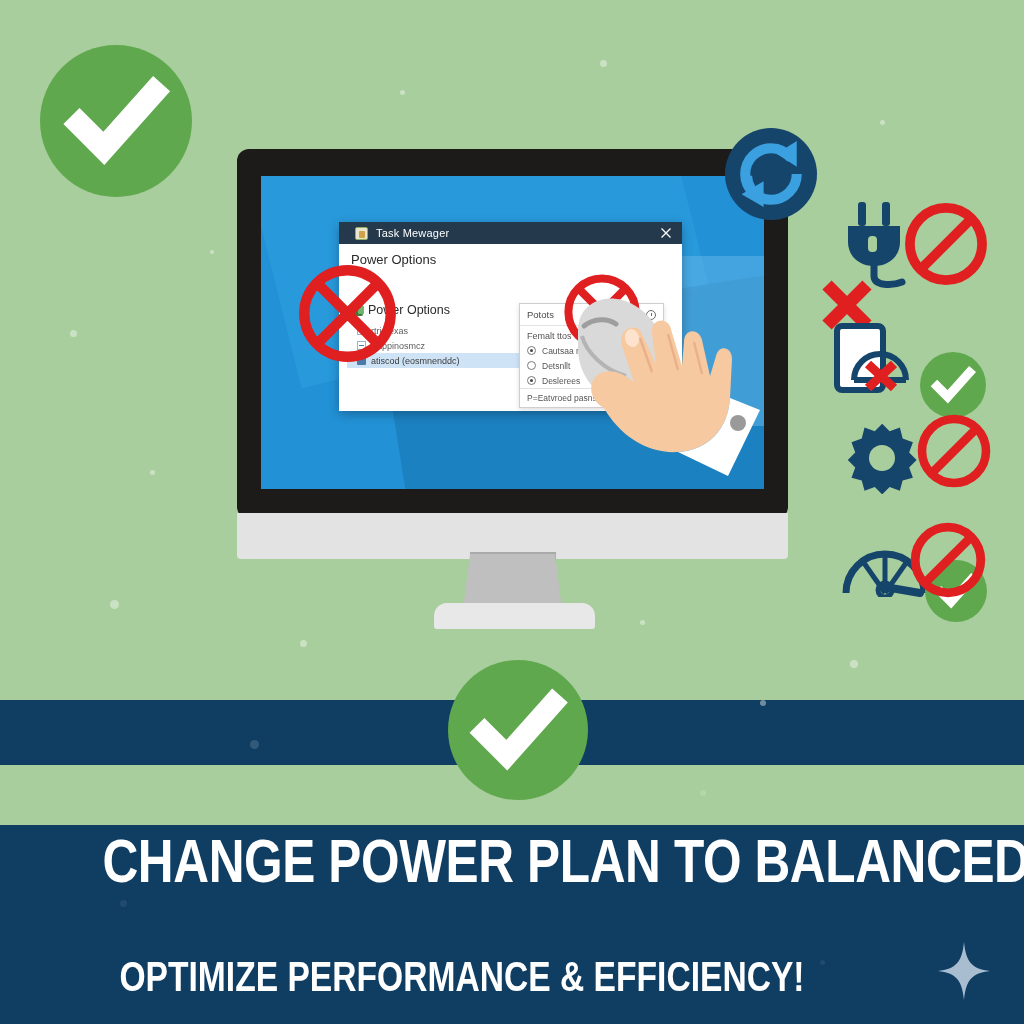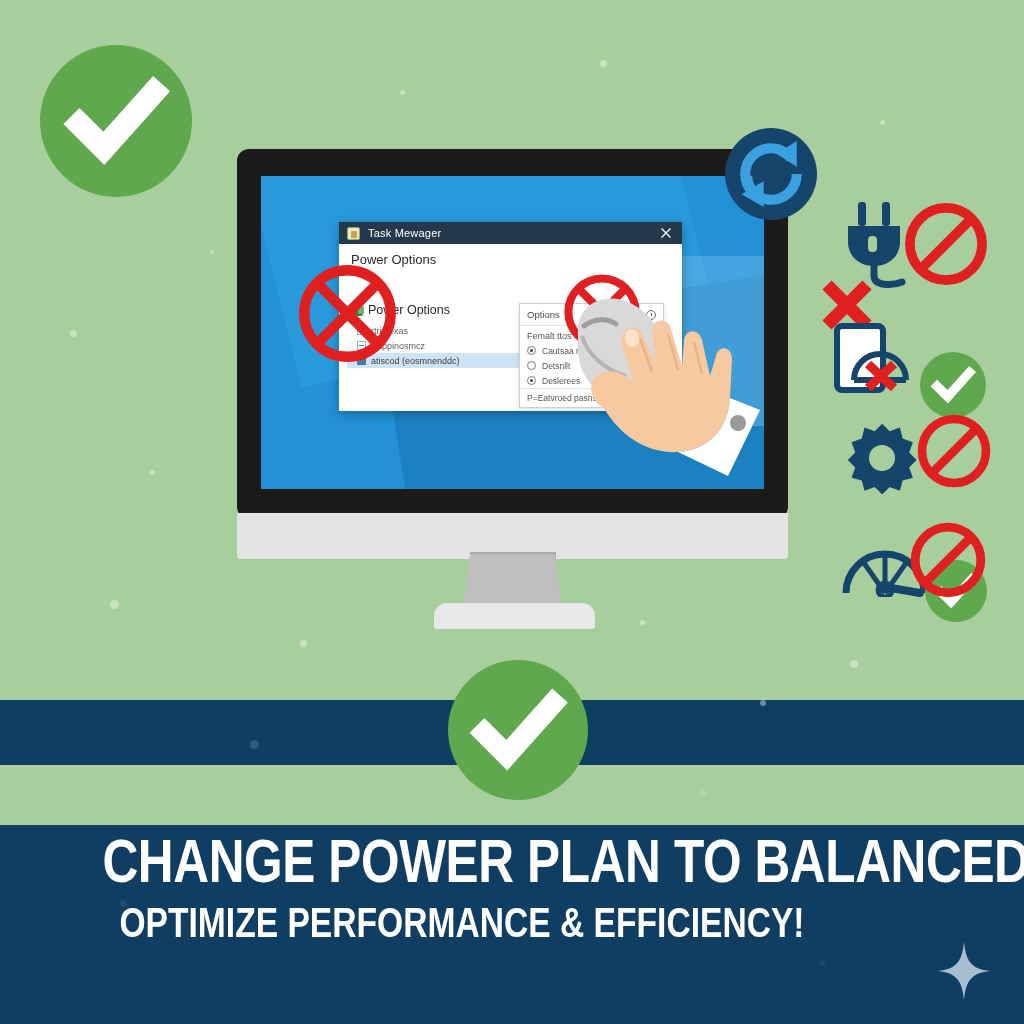--- a/index.html
+++ b/index.html
@@ -23,21 +23,21 @@
   .band-navy2 { top:825px; height:199px; background:#103e63; }
 
   
   .headline-wrap { position:absolute; left:0; top:830px; width:1024px; text-align:center; }
   .headline {
     font-family:"Liberation Sans Narrow","Liberation Sans", sans-serif;
     font-size:62px; font-weight:bold; color:#ffffff;
     letter-spacing:-.5px; transform:scaleX(.80); transform-origin:center center;
     white-space:nowrap; line-height:1.0;
   }
-  .subhead-wrap { position:absolute; left:0; top:902px; width:924px; text-align:center; }
+  .subhead-wrap { position:absolute; left:0; top:956px; width:924px; text-align:center; }
   .subhead {
     font-family:"Liberation Sans Narrow","Liberation Sans", sans-serif;
     font-size:42px; font-weight:bold; color:#ffffff;
     letter-spacing:0px; transform:scaleX(.80); transform-origin:center center;
     white-space:nowrap; line-height:1.0;
   }
 
   
   .check-badge { position:absolute; border-radius:50%; background:#5fa84e; }
   .check-badge svg { position:absolute; inset:0; width:100%; height:100%; }
@@ -63,21 +63,21 @@
   .neck { position:absolute; left:462px; top:554px; width:101px; height:63px;
           background:#bfbfbf; clip-path:polygon(8% 0, 92% 0, 100% 100%, 0 100%); }
   .neck-top { position:absolute; left:470px; top:552px; width:86px; height:10px; background:#a9a9a9; }
   .base { position:absolute; left:434px; top:603px; width:161px; height:26px;
           background:#e8e8e8; border-radius:13px 13px 3px 3px; }
 
   
   .tmwin { position:absolute; left:339px; top:222px; width:343px; height:189px;
            background:#ffffff; box-shadow:0 3px 10px rgba(0,0,0,.28); }
   .tm-title { height:22px; background:#24394c; display:flex; align-items:center;
-              padding:0 8px; position:relative; }
+              padding:0 16px; position:relative; }
   .tm-ico { width:13px; height:13px; background:#e9e5cf; border:1px solid #8fae5e; border-radius:2px;
             margin-right:8px; position:relative; }
   .tm-ico:after { content:""; position:absolute; left:3px; top:3px; width:6px; height:7px;
                   background:#d0a34a; border-radius:1px; }
   .tm-title-text { color:#ffffff; font-size:11px; letter-spacing:.2px; }
   .tm-close { position:absolute; right:8px; top:3px; width:16px; height:16px; }
   .tm-close svg { width:100%; height:100%; }
 
   .tm-heading { font-size:13px; color:#2a2a2a; padding:8px 0 2px 12px; }
 
@@ -221,21 +221,21 @@
           <span>rrappinosmcz</span>
         </div>
         <div class="tree-item sel">
           <span class="fico"></span>
           <span>atiscod (eosmnenddc)</span>
         </div>
       </div>
 
       <div class="popup">
         <div class="popup-head">
-          <span class="ttl">Options</span>
+          <span class="ttl">Potots</span>
           <span class="clk"></span>
         </div>
         <div class="popup-sub">Femalt ttos</div>
 
         <div class="radio-row">
           <span class="radio on"></span>
           <span class="radio-label">Cautsaa ngon</span>
           <span class="radio-val">High</span>
         </div>
         <div class="radio-row">

